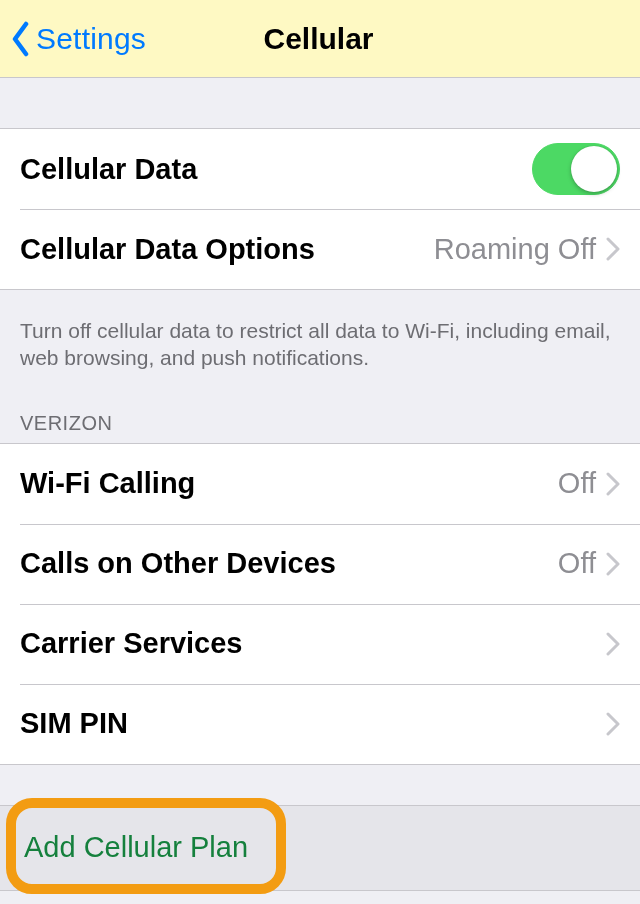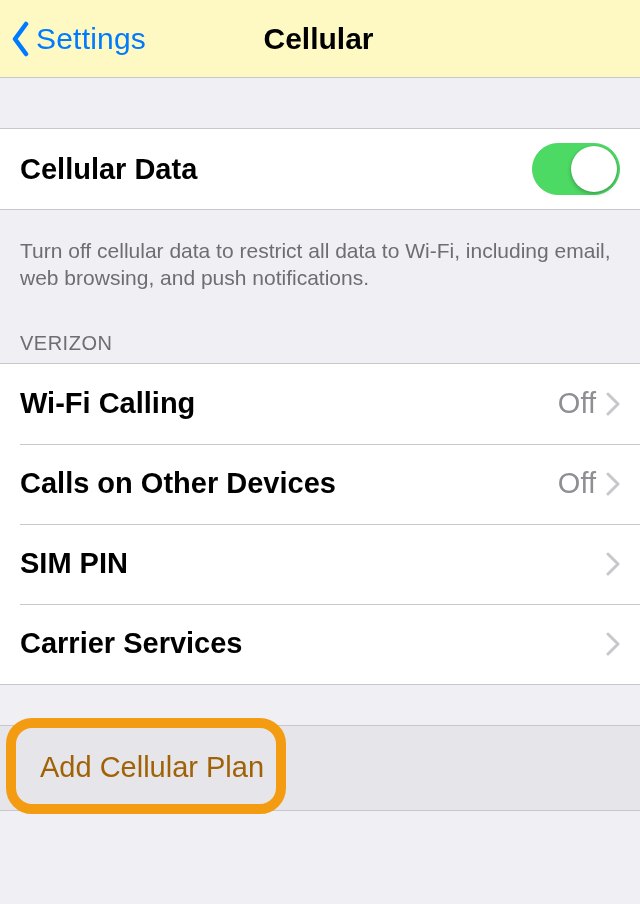--- a/index.html
+++ b/index.html
@@ -104,22 +104,22 @@
       display: flex;
       align-items: center;
       height: 86px;
       background: #e5e5ea;
       border-top: 1px solid #c8c7cc;
       border-bottom: 1px solid #c8c7cc;
       position: relative;
     }
     .add-label {
       font-size: 29px;
-      color: #a16207;
-      padding: 0 40px;
+      color: #15803d;
+      padding: 0 24px;
       z-index: 1;
     }
     .highlight-ring {
       position: absolute;
       left: 6px;
       top: -8px;
       width: 280px;
       height: 96px;
       border: 10px solid #f39c12;
       border-radius: 26px;
@@ -145,20 +145,30 @@
 <div class="gap-top"></div>
 
 <div class="group">
   <div class="row">
     <div class="row-label">Cellular Data</div>
     <div class="row-spacer"></div>
     <div class="switch">
       <div class="knob"></div>
     </div>
   </div>
+  <div class="row">
+    <div class="row-label">Cellular Data Options</div>
+    <div class="row-spacer"></div>
+    <div class="row-value">Roaming Off</div>
+    <span class="chevron-right">
+      <svg viewBox="0 0 14 24">
+          <path d="M2 2 L12 12 L2 22" stroke-width="3" fill="none" stroke-linecap="round" stroke-linejoin="round"></path>
+        </svg>
+    </span>
+  </div>
 </div>
 
 <div class="footer-note">Turn off cellular data to restrict all data to Wi-Fi, including email, web browsing, and push notifications.</div>
 
 <div class="section-header">VERIZON</div>
 
 <div class="group">
   <div class="row">
     <div class="row-label">Wi-Fi Calling</div>
     <div class="row-spacer"></div>
@@ -173,30 +183,30 @@
     <div class="row-label">Calls on Other Devices</div>
     <div class="row-spacer"></div>
     <div class="row-value">Off</div>
     <span class="chevron-right">
       <svg viewBox="0 0 14 24">
           <path d="M2 2 L12 12 L2 22" stroke-width="3" fill="none" stroke-linecap="round" stroke-linejoin="round"></path>
         </svg>
     </span>
   </div>
   <div class="row">
+    <div class="row-label">Carrier Services</div>
+    <div class="row-spacer"></div>
+    <span class="chevron-right">
+      <svg viewBox="0 0 14 24">
+          <path d="M2 2 L12 12 L2 22" stroke-width="3" fill="none" stroke-linecap="round" stroke-linejoin="round"></path>
+        </svg>
+    </span>
+  </div>
+  <div class="row">
     <div class="row-label">SIM PIN</div>
-    <div class="row-spacer"></div>
-    <span class="chevron-right">
-      <svg viewBox="0 0 14 24">
-          <path d="M2 2 L12 12 L2 22" stroke-width="3" fill="none" stroke-linecap="round" stroke-linejoin="round"></path>
-        </svg>
-    </span>
-  </div>
-  <div class="row">
-    <div class="row-label">Carrier Services</div>
     <div class="row-spacer"></div>
     <span class="chevron-right">
       <svg viewBox="0 0 14 24">
           <path d="M2 2 L12 12 L2 22" stroke-width="3" fill="none" stroke-linecap="round" stroke-linejoin="round"></path>
         </svg>
     </span>
   </div>
 </div>
 
 <div class="gap-mid"></div>

